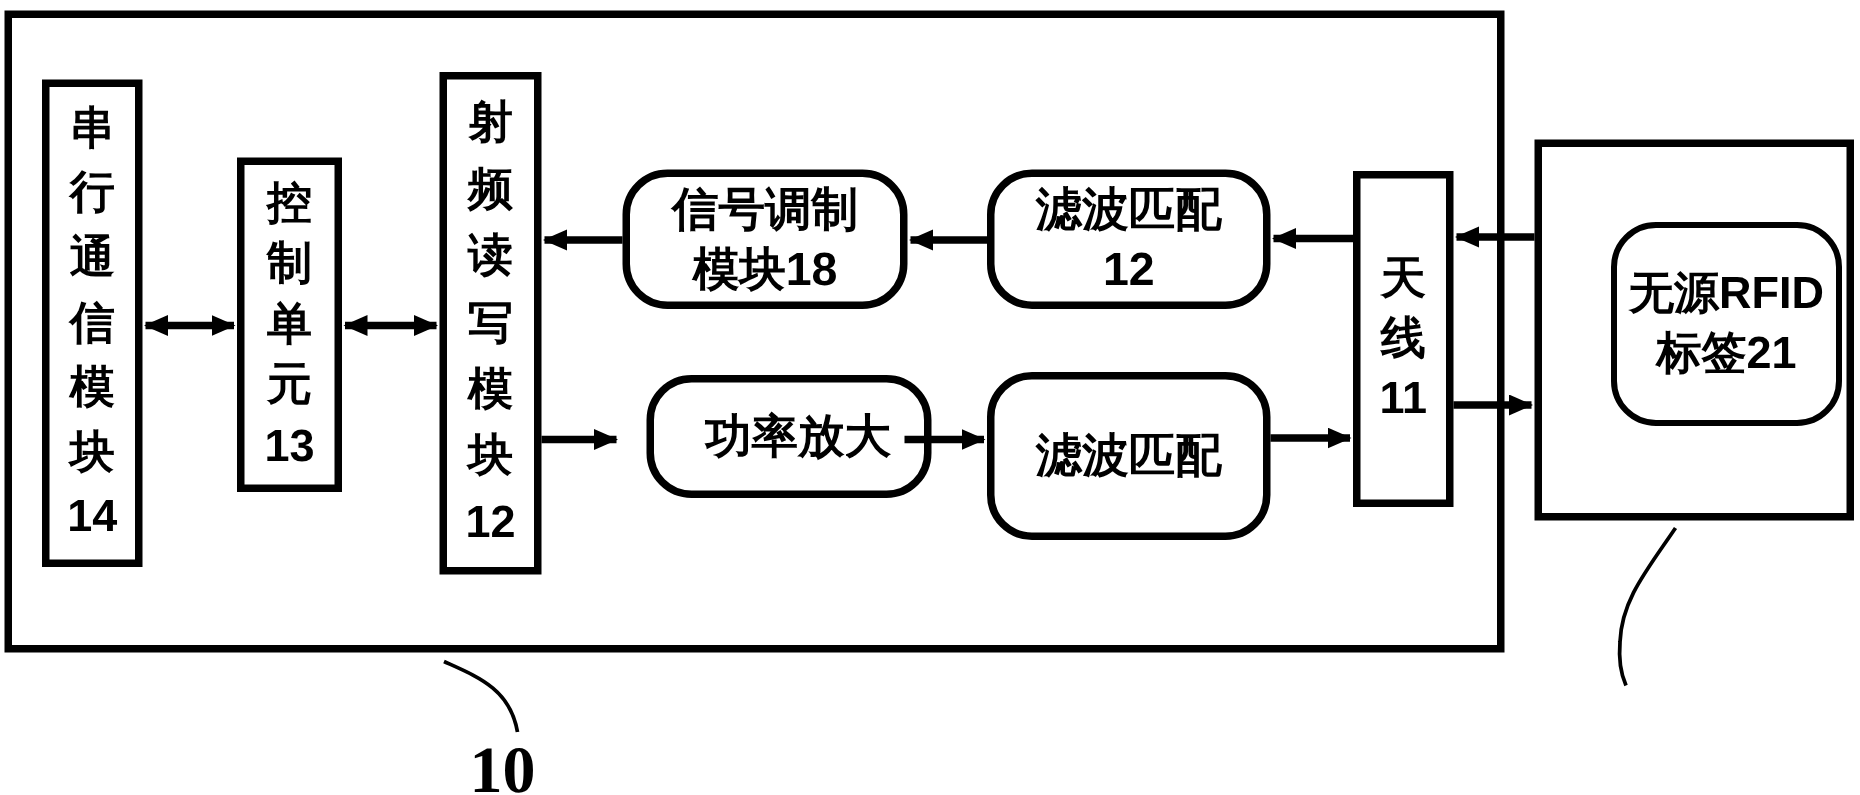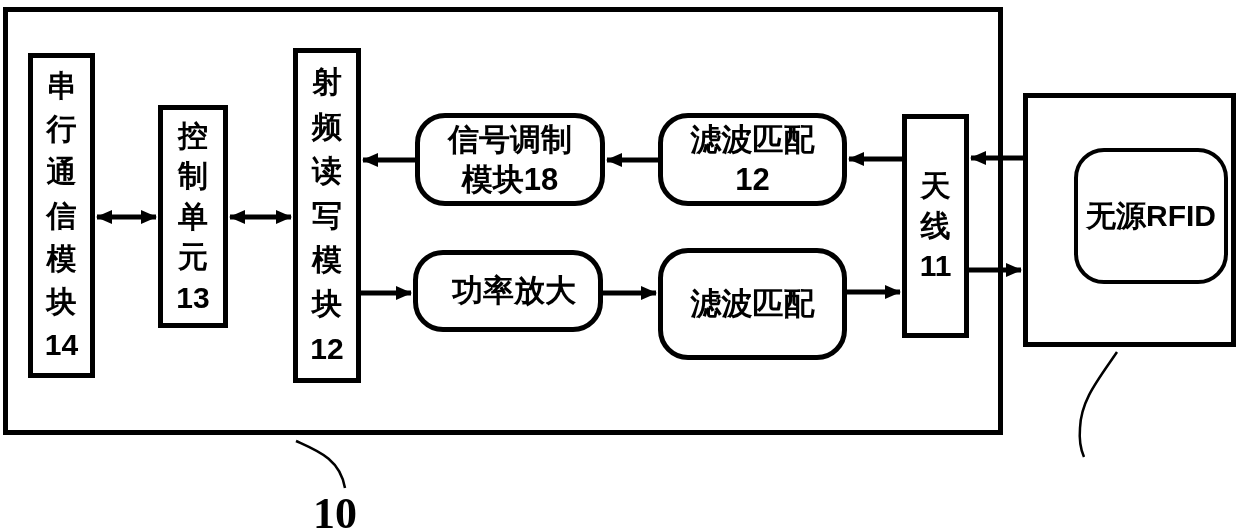--- a/index.html
+++ b/index.html
@@ -125,38 +125,39 @@
   <div class="box hbox" style="left:415px; top:113px; width:190px; height:93px;">
     <span>信号调制</span>
     <span>模块18</span>
   </div>
 
   <div class="box hbox" style="left:658px; top:113px; width:189px; height:93px;">
     <span>滤波匹配</span>
     <span>12</span>
   </div>
 
-  <div class="box hbox" style="left:413px; top:250px; width:190px; height:82px;padding-left:12px;">
+  <div class="box hbox" style="left:431px; top:250px; width:190px; height:82px;padding-left:12px;">
     <span>功率放大</span>
   </div>
 
   <div class="box hbox" style="left:658px; top:248px; width:189px; height:112px;">
     <span>滤波匹配</span>
   </div>
 
   <div class="box vbox centered" style="left:902px; top:114px; width:67px; height:224px;">
       <span class="vchar">天</span>
       <span class="vchar">线</span>
       <span class="vchar">11</span>
     </div>
 
   <div class="box outer" style="left:1023px; top:93px; width:213px; height:254px;"></div>
 
   <div class="box hbox tag-inner" style="left:1074px; top:148px; width:154px; height:136px;">
     <span>无源RFID</span>
+    <span>标签21</span>
   </div>
 
   <div class="ref-label" style="left:297px; top:492px;">10</div>
 
 
   <svg class="overlay" viewBox="0 0 1240 530" xmlns="http://www.w3.org/2000/svg">
     <defs>
       <marker id="ah" markerUnits="userSpaceOnUse" markerWidth="18" markerHeight="16" refX="15" refY="7" orient="auto">
         <path d="M0,0 L16,7 L0,14 Z" fill="#000"></path>
       </marker>

